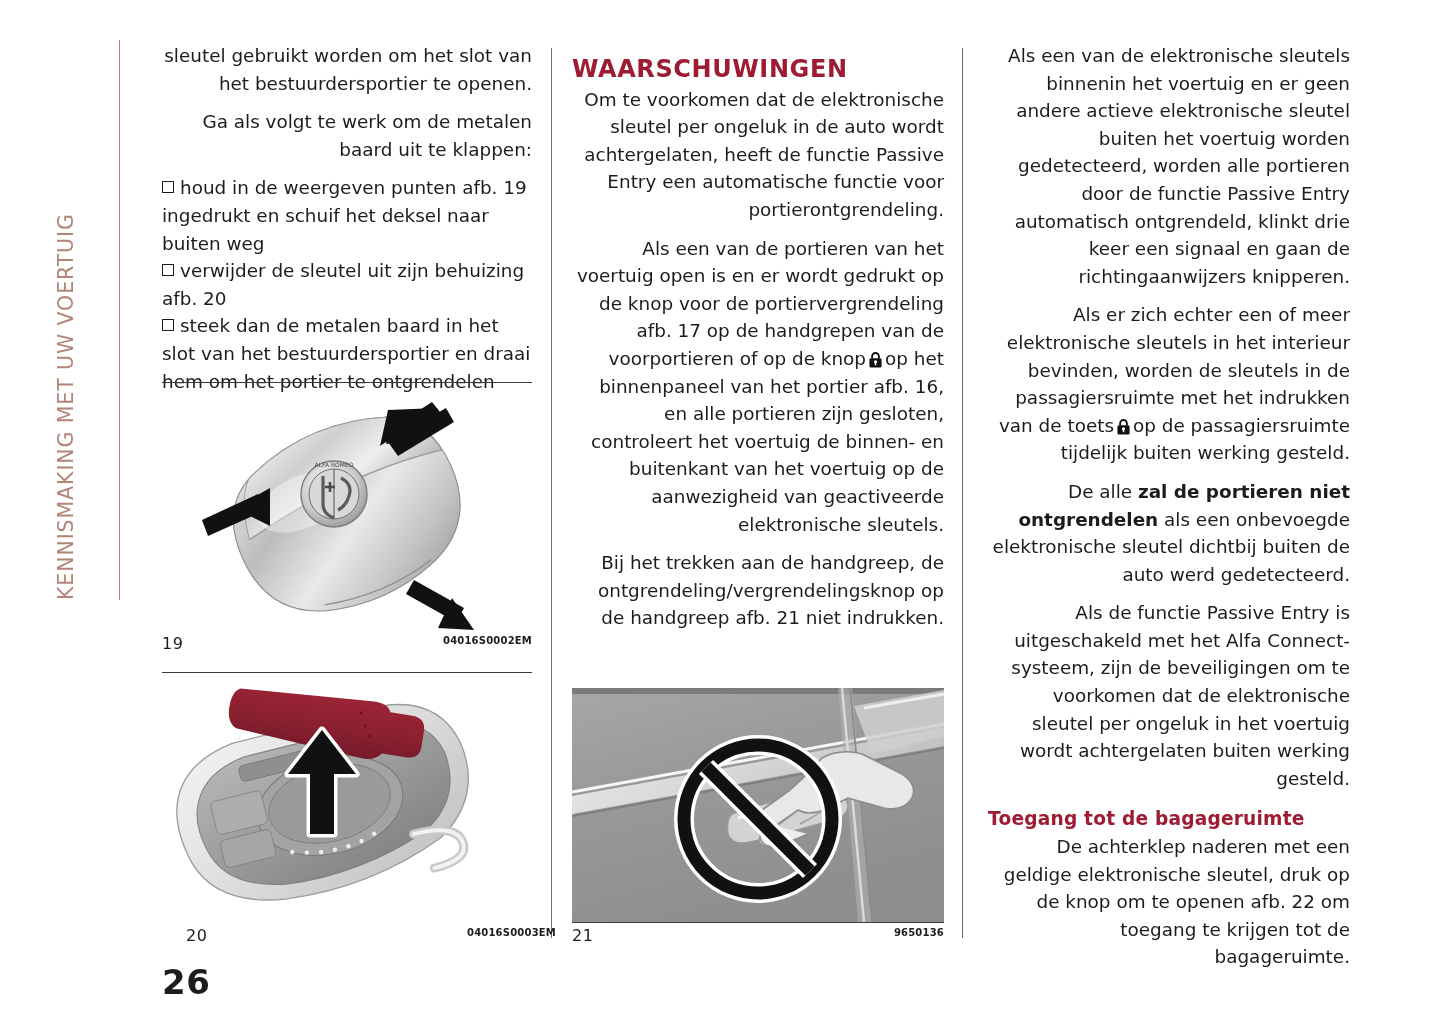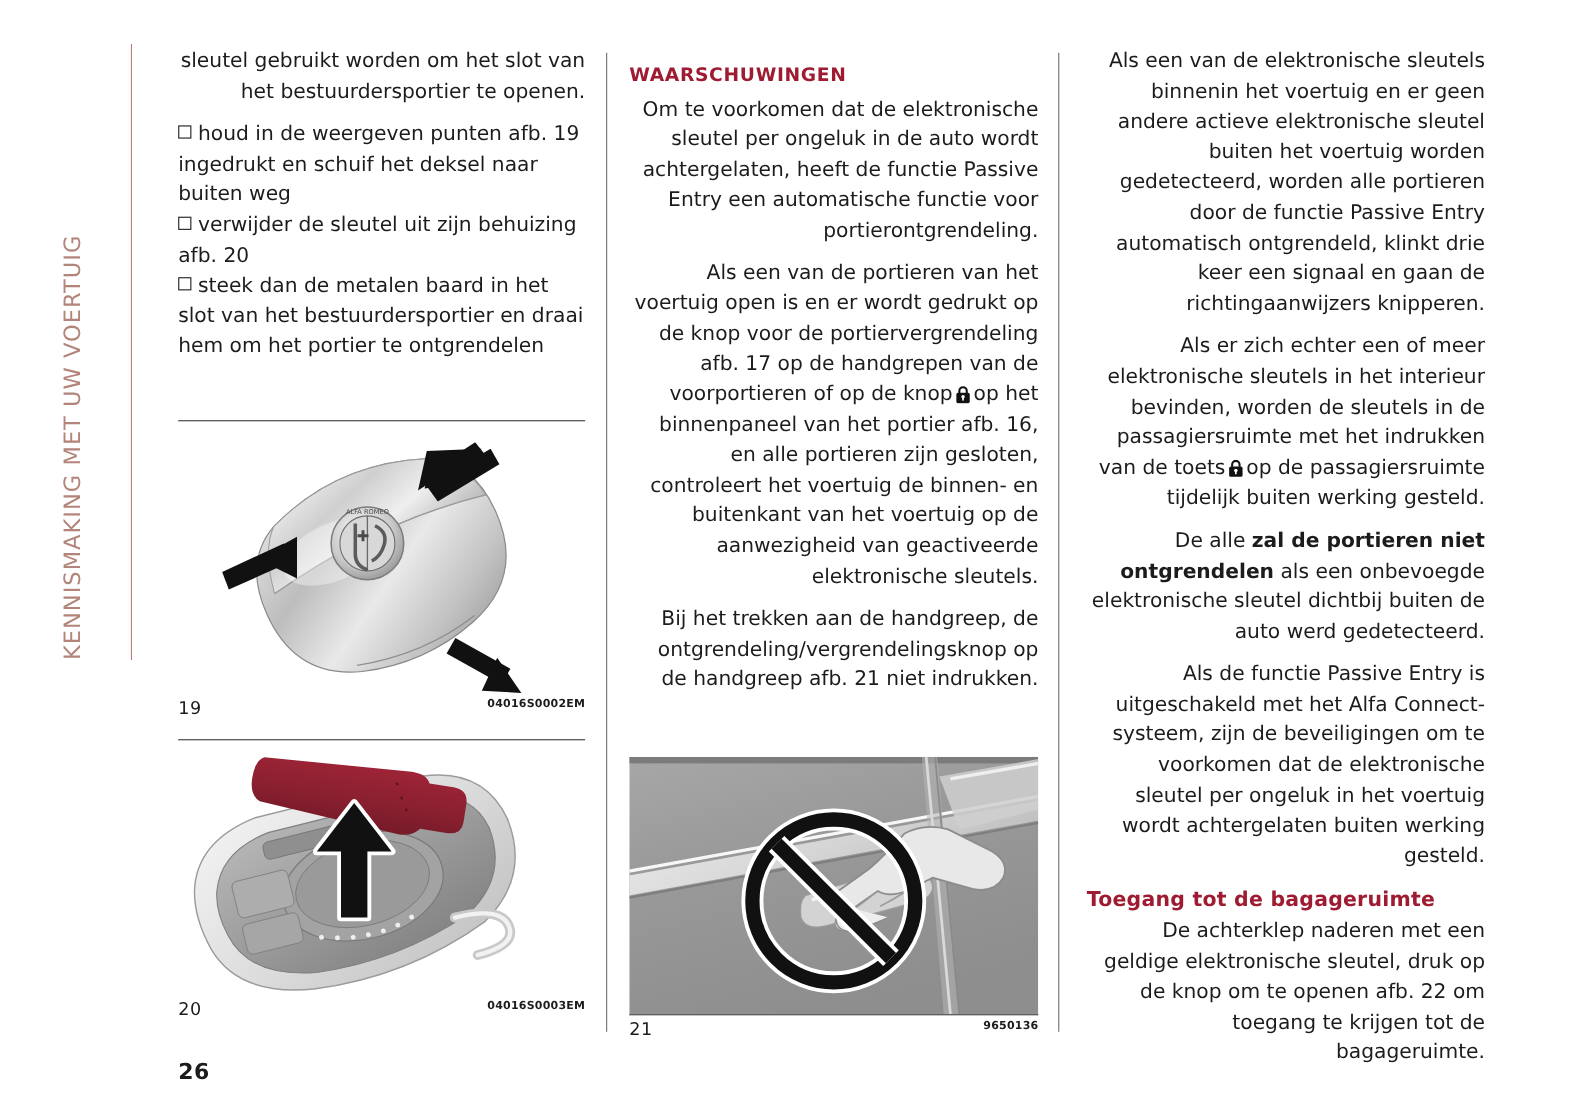--- a/index.html
+++ b/index.html
@@ -90,21 +90,21 @@
     width: 10px;
     height: 10px;
     border: 1.8px solid #1c1c1c;
     margin-right: 6px;
     vertical-align: 1px;
   }
 
   .heading-red {
     color: #9e1b32;
     font-weight: bold;
-    font-size: 17px;
+    font-size: 24px;
     letter-spacing: 0.2px;
     margin: 14px 0 2px 0;
   }
   .heading-red.caps {
     letter-spacing: 0.6px;
   }
   .heading-red.sub {
     font-size: 18.6px;
     margin: 13px 0 0 0;
   }
@@ -164,61 +164,62 @@
   
   #fig19 { left: 162px; top: 382px; width: 370px; height: 284px; }
   #fig19 .fig-rule-top { width: 370px; }
   #fig19 .fig-image { top: 8px; width: 370px; height: 245px; }
   #fig19 .fig-caption { top: 252px; }
 
   
   #fig20 { left: 162px; top: 672px; width: 370px; height: 284px; }
   #fig20 .fig-rule-top { width: 370px; }
   #fig20 .fig-image { top: 6px; width: 370px; height: 245px; }
-  #fig20 .fig-caption { top: 236px; }
+  #fig20 .fig-caption { top: 254px; margin-left: 24px; }
 
   
   #fig21 { left: 572px; top: 686px; width: 372px; height: 272px; }
   #fig21 .fig-image { top: 2px; width: 372px; height: 234px; }
   #fig21 .fig-caption { top: 240px; }
   #fig21 .fig-rule-bottom {
     position: absolute;
     left: 0;
     top: 236px;
     width: 372px;
     height: 1.2px;
     background: #3a3a3a;
   }
 
   
   .page-number {
     position: absolute;
     left: 162px;
     top: 962px;
-    font-size: 20px;
+    font-size: 34px;
     font-weight: bold;
     color: #1c1c1c;
     letter-spacing: 0.5px;
   }
 </style>
 </head>
 <body>
 
 <div class="page">
 
   <div class="chapter-tab">
     <div class="tab-rule"></div>
     <div class="tab-text">KENNISMAKING MET UW VOERTUIG</div>
   </div>
 
   <div class="col-divider divider-1"></div>
   <div class="col-divider divider-2"></div>
 
   <div class="col col-1">
     <p class="para">sleutel gebruikt worden om het slot van het bestuurdersportier te openen.</p>
+    <p class="para">Ga als volgt te werk om de metalen baard uit te klappen:</p>
     <p class="bullet-line"><span class="sq"></span><span>houd in de weergeven punten afb. 19 ingedrukt en schuif het deksel naar buiten weg</span></p>
     <p class="bullet-line"><span class="sq"></span><span>verwijder de sleutel uit zijn behuizing afb. 20</span></p>
     <p class="bullet-line"><span class="sq"></span><span>steek dan de metalen baard in het slot van het bestuurdersportier en draai hem om het portier te ontgrendelen</span></p>
   </div>
 
   <div class="figure" id="fig19">
     <div class="fig-rule-top"></div>
     <div class="fig-image">
       <svg viewBox="0 0 370 245" width="370" height="245">
         <defs>

